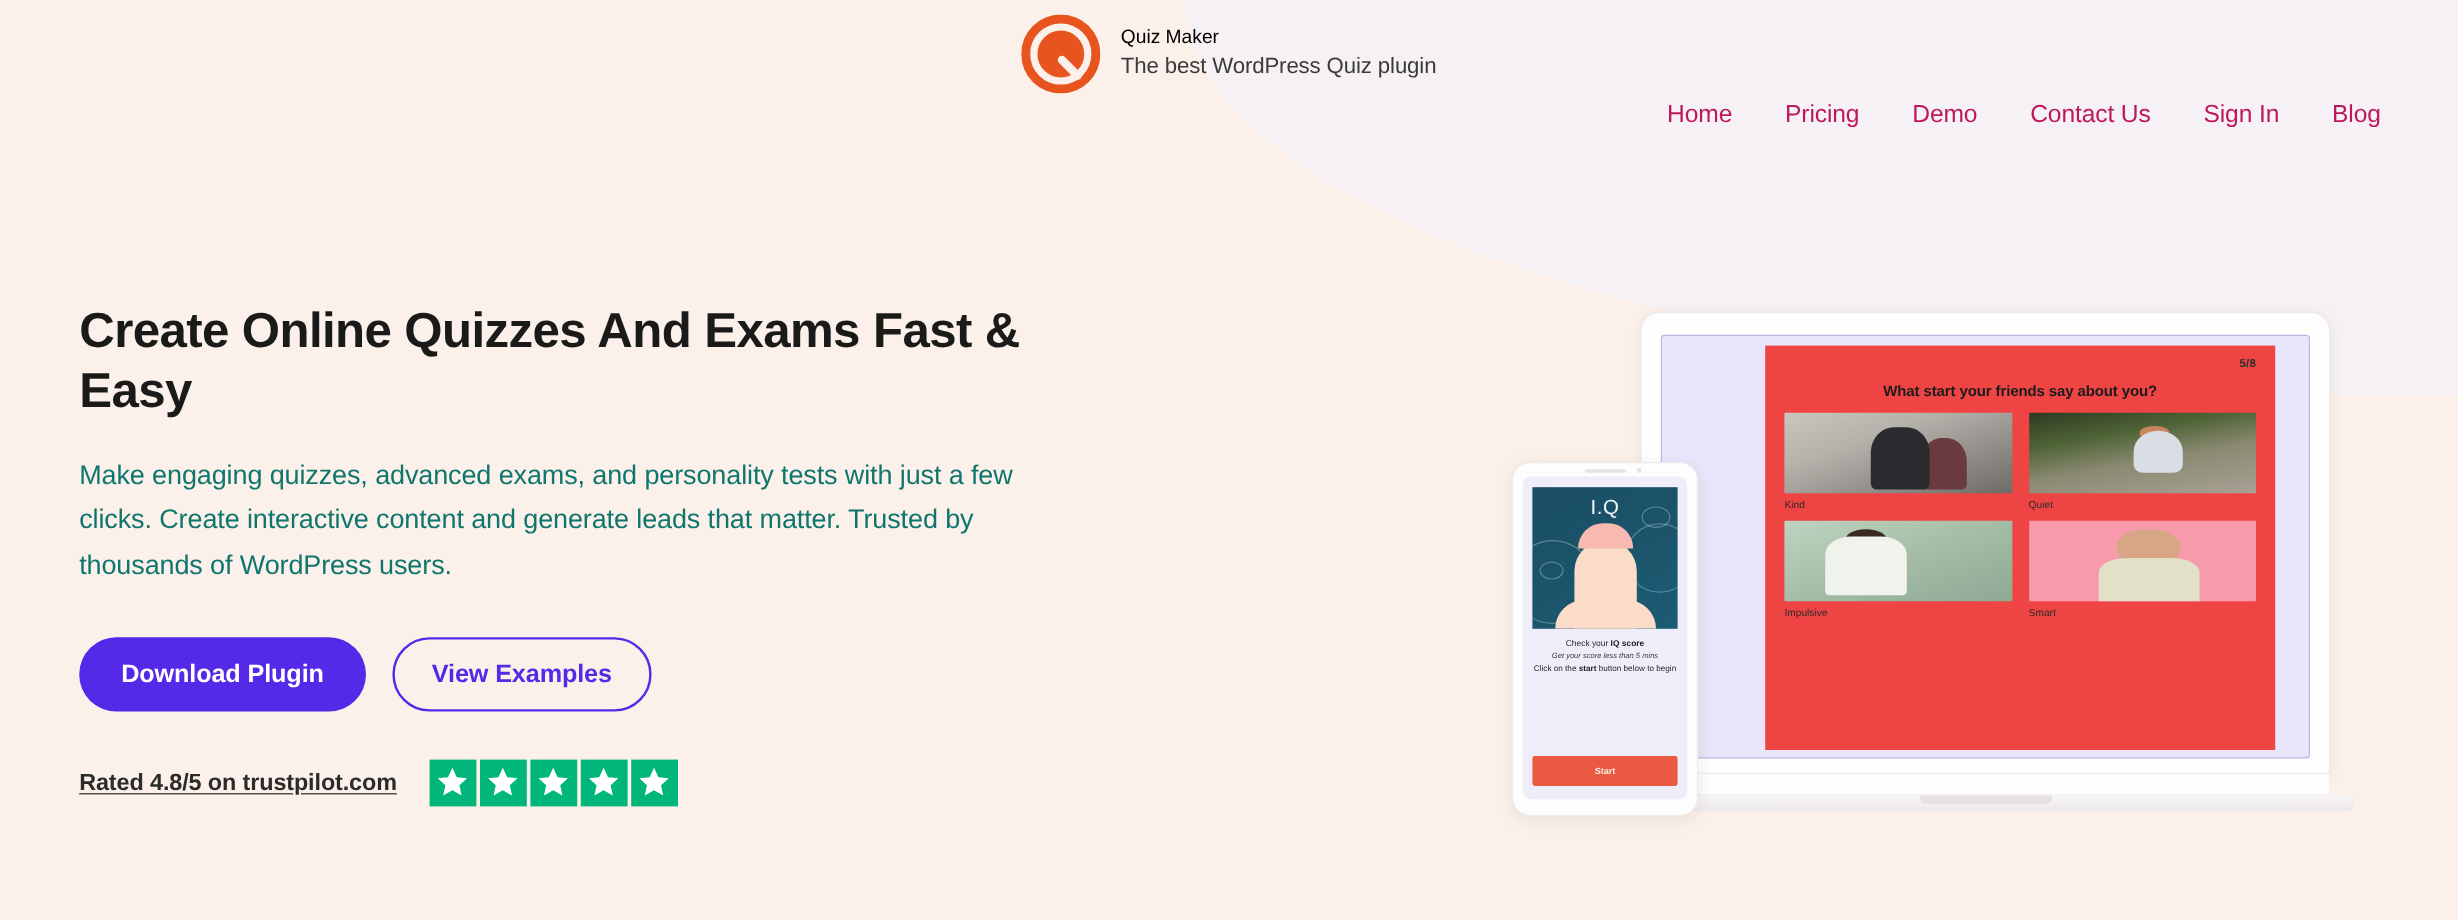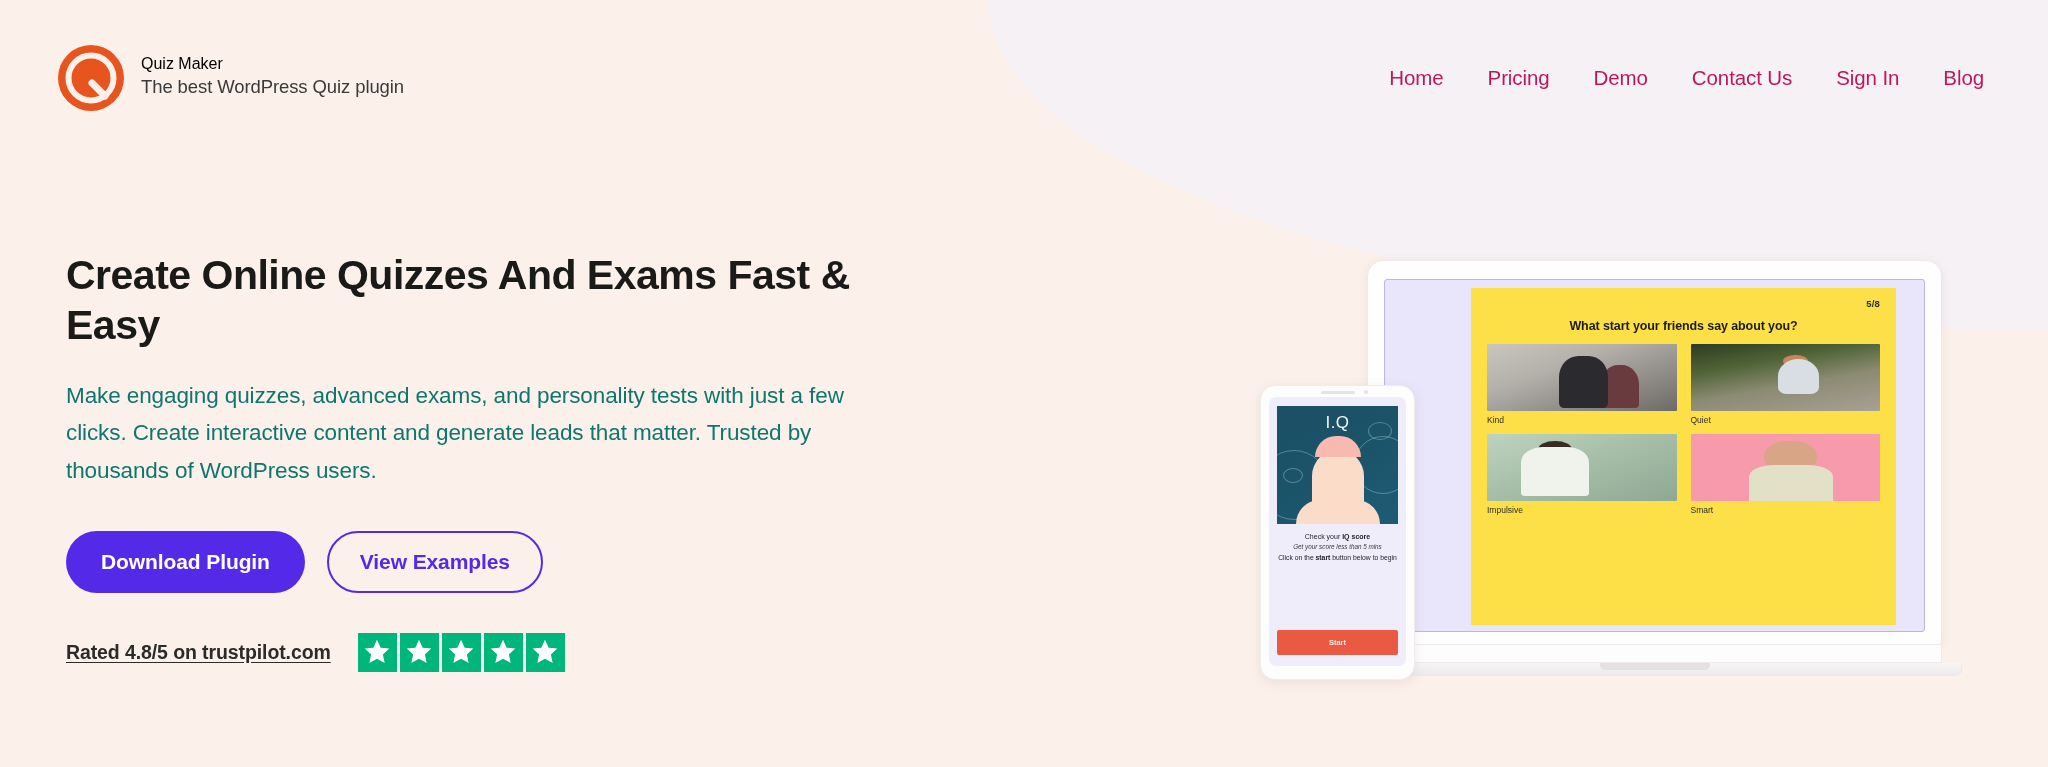--- a/index.html
+++ b/index.html
@@ -23,20 +23,21 @@
     border-bottom-left-radius:100% 330px;
     z-index:1;
   }
 
   
   #header {
     position:absolute; top:0; left:0; right:0; height:155px;
     z-index:10;
     display:flex; align-items:center;
     padding:12px 58px;
+    flex-direction:column;
   }
   #brand { display:flex; align-items:center; gap:17px; }
   #logo-icon { width:66px; height:66px; flex:0 0 66px; display:block; }
   #brand-text { display:flex; flex-direction:column; }
   #brand-sub {
     font-size:18.5px; color:#3A3A3A; line-height:1.4; margin-top:1px;
     letter-spacing:-0.1px;
   }
 
   #nav {
@@ -113,21 +114,21 @@
   }
   #laptop-screen {
     width:100%; height:100%;
     background:#E9E5FA;
     border:1.5px solid #BEB4E6;
     border-radius:3px;
     position:relative; overflow:hidden;
   }
   #quiz-card {
     position:absolute; left:86px; top:8px; right:28px; bottom:6px;
-    background:#fde047;
+    background:#ef4444;
     padding:10px 16px 8px 16px;
   }
   #quiz-counter {
     font-size:9.5px; font-weight:bold; color:#2B2B2B;
     text-align:right; letter-spacing:0.2px;
   }
   #quiz-question {
     font-size:12.5px; font-weight:bold; color:#1C1C1C;
     text-align:center; margin-top:10px; letter-spacing:-0.1px;
   }

